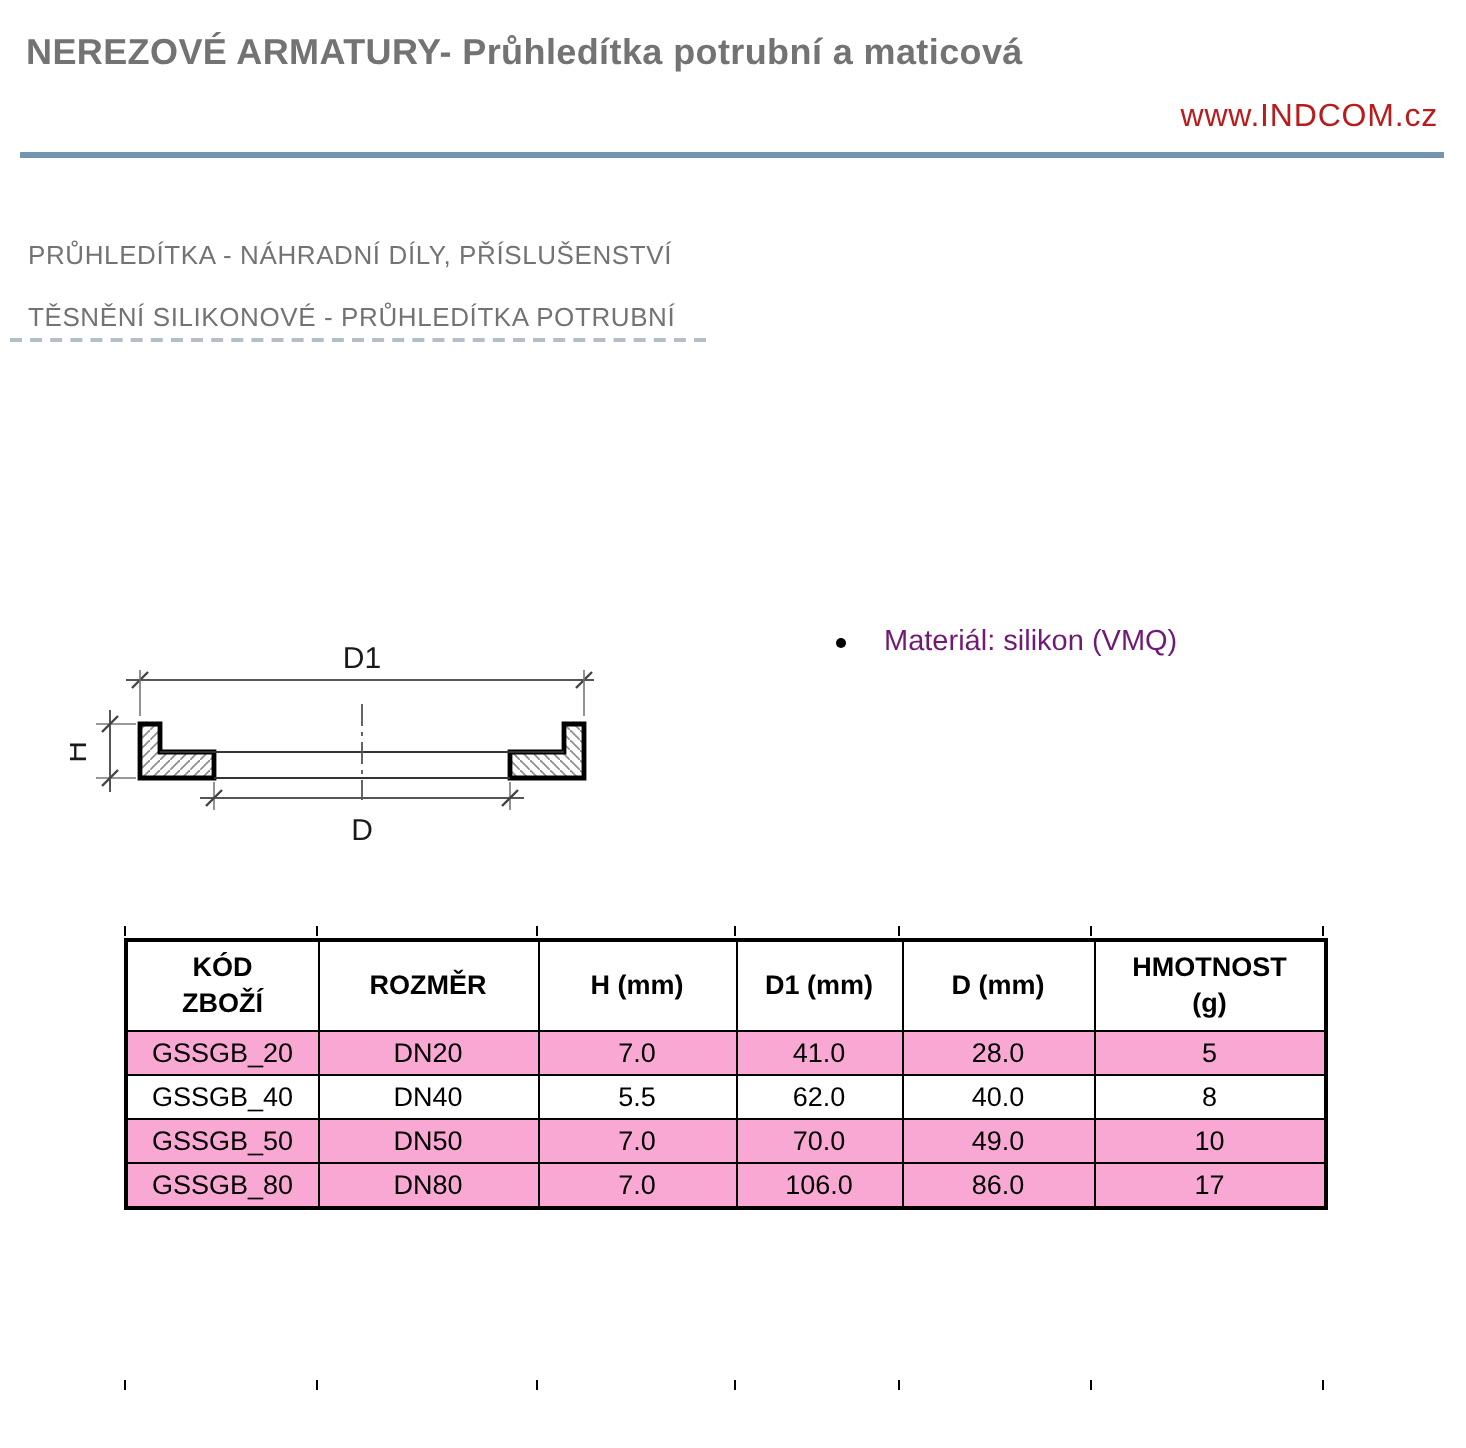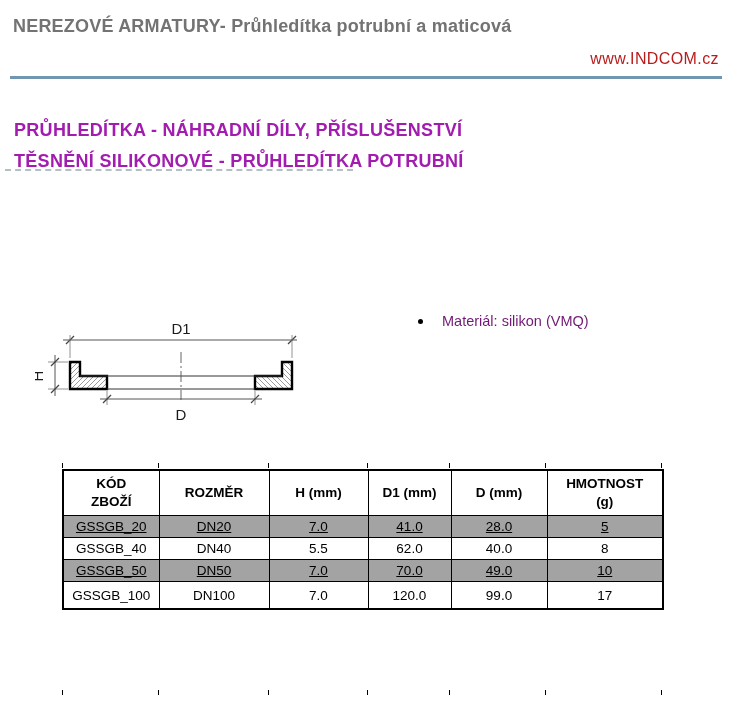--- a/index.html
+++ b/index.html
@@ -12,22 +12,22 @@
     color:#737373;letter-spacing:.2px;white-space:nowrap;
   }
   .website-link{
     position:absolute;right:14px;top:50px;font-size:16px;color:#b91c1c;
     text-decoration:none;letter-spacing:.4px;
   }
   .top-rule{
     position:absolute;left:10px;top:76px;width:712px;height:3px;background:#7296B0;
   }
   .subtitle{
-    position:absolute;left:14px;font-size:18px;color:#a21caf;
-    letter-spacing:.3px;white-space:nowrap;font-weight:700;
+    position:absolute;left:14px;font-size:13px;color:#737373;
+    letter-spacing:.3px;white-space:nowrap;font-weight:400;
   }
   .subtitle-1{top:120px;}
   .subtitle-2{top:151px;}
   .dotted-divider{
     position:absolute;left:5px;top:169px;width:348px;height:0;
     border-top:2px dashed #b3bfc6;
   }
   .drawing{position:absolute;left:35px;top:310px;}
   .bullet-row{position:absolute;left:418px;top:313px;display:flex;align-items:center;}
   .bullet-dot{
@@ -42,21 +42,21 @@
   .parts-table,.parts-table th,.parts-table td{border:1px solid #000;}
   .parts-table{border-width:2px;}
   .parts-table th{
     height:44px;font-size:13.5px;font-weight:bold;text-align:center;
     vertical-align:middle;white-space:pre-line;line-height:1.3;padding:0;background:#fff;
   }
   .parts-table td{
     height:21px;font-size:13.5px;text-align:center;vertical-align:middle;
     padding:0;white-space:nowrap;overflow:hidden;
   }
-  .parts-table tr.alt td{background:#a3a3a3;text-decoration:underline;}
+  .parts-table tr.alt td{background:#f9a8d4;}
   .parts-table tr.last td{height:26px;}
   .tick{position:absolute;width:1px;height:5px;background:#000;}
   svg text{font-family:"Liberation Sans",sans-serif;}
 </style>
 </head>
 <body>
 
 <div class="page-title">NEREZOVÉ ARMATURY- Průhledítka potrubní a maticová</div>
 <a class="website-link" href="#">www.INDCOM.cz</a>
 <div class="top-rule"></div>
@@ -148,26 +148,26 @@
       <td>8</td>
     </tr>
     <tr class="alt">
       <td>GSSGB_50</td>
       <td>DN50</td>
       <td>7.0</td>
       <td>70.0</td>
       <td>49.0</td>
       <td>10</td>
     </tr>
-    <tr class="last">
-      <td>GSSGB_100</td>
-      <td>DN100</td>
+    <tr class="alt">
+      <td>GSSGB_80</td>
+      <td>DN80</td>
       <td>7.0</td>
-      <td>120.0</td>
-      <td>99.0</td>
+      <td>106.0</td>
+      <td>86.0</td>
       <td>17</td>
     </tr>
   </tbody>
 </table>
 
 <div>
   <div class="tick" style="left:62px;top:463px"></div>
   <div class="tick" style="left:158px;top:463px"></div>
   <div class="tick" style="left:268px;top:463px"></div>
   <div class="tick" style="left:367px;top:463px"></div>

